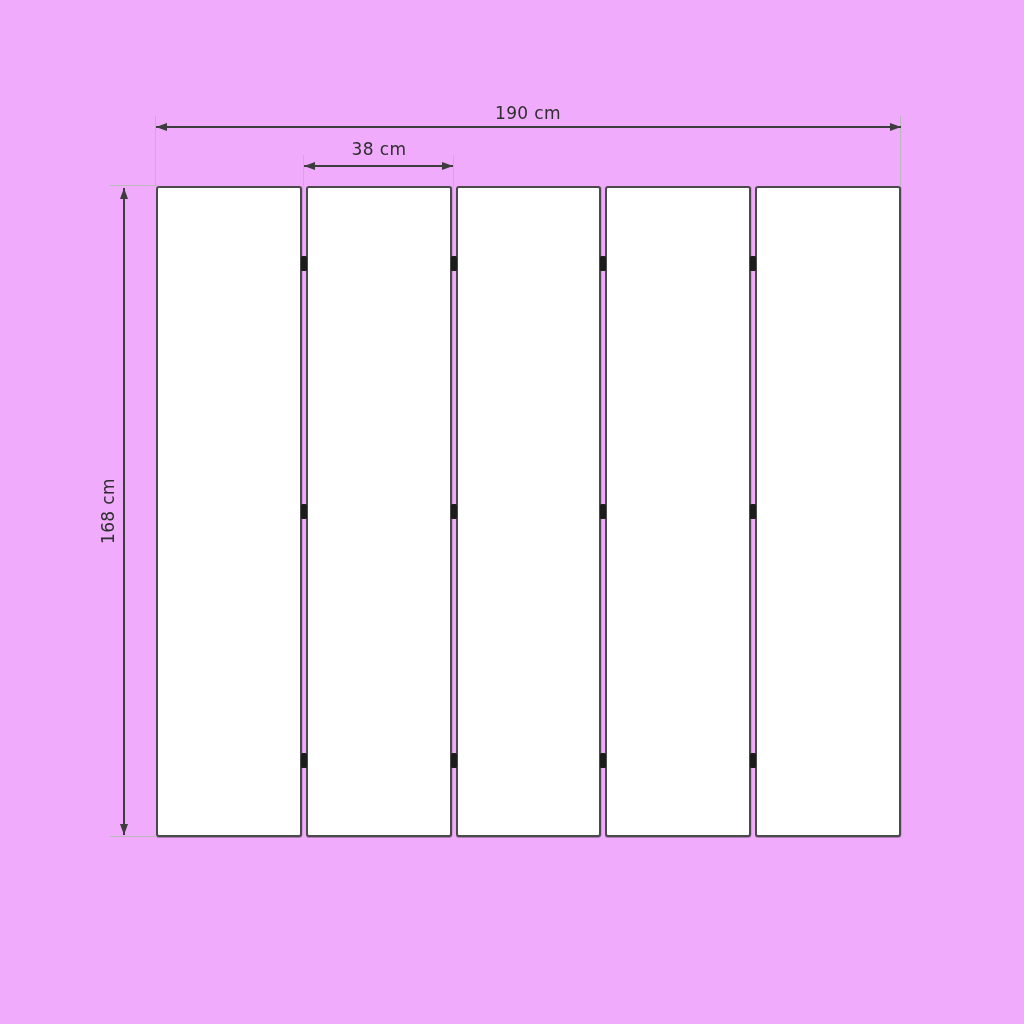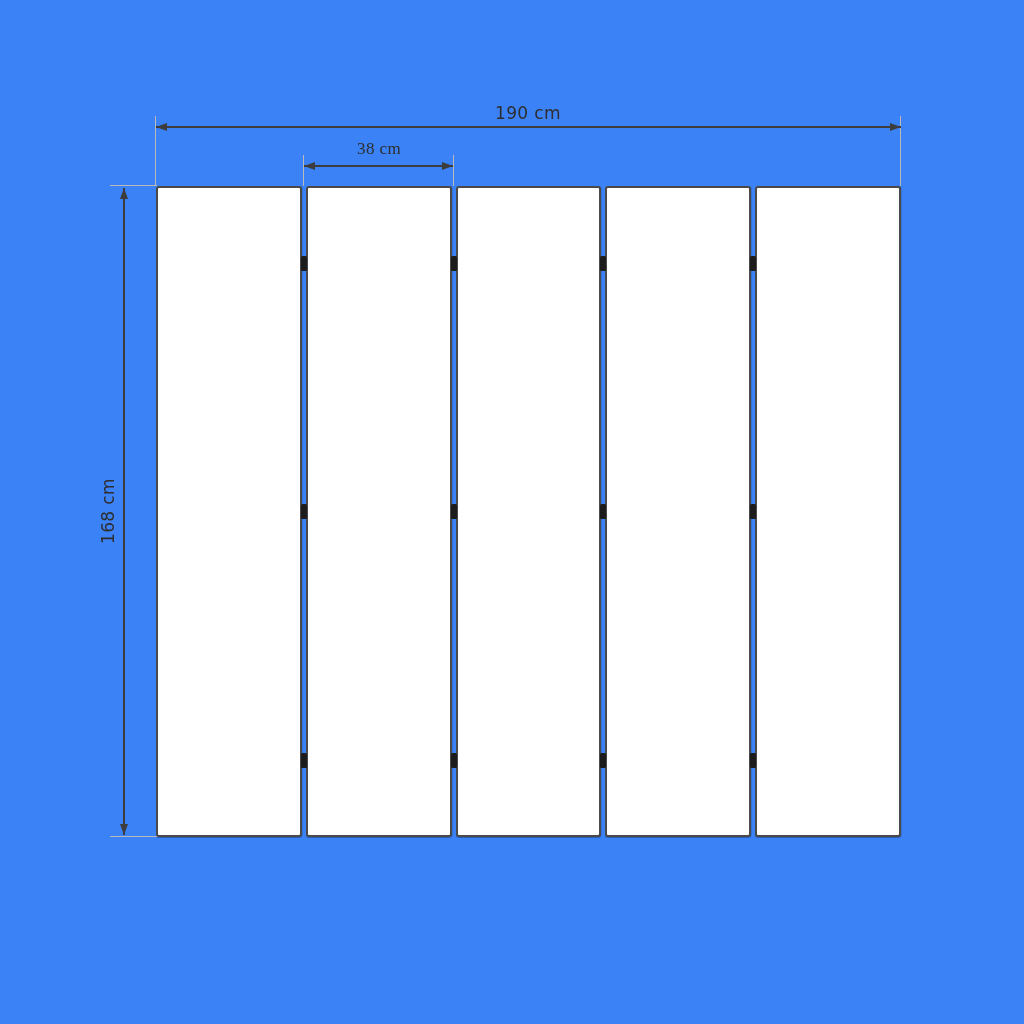--- a/index.html
+++ b/index.html
@@ -1,17 +1,17 @@
 <!DOCTYPE html>
 <html><head>
 <meta charset="utf-8">
 <style>
   html,body{margin:0;padding:0;background:#ffffff;}
   .canvas{
-    position:relative;width:1024px;height:1024px;background:#3b82f6;overflow:hidden;
+    position:relative;width:1024px;height:1024px;background:#f0abfc;overflow:hidden;
     font-family:"DejaVu Sans","Liberation Sans",sans-serif;
   }
   
   .panel{
     position:absolute;top:186px;height:651px;background:#ffffff;
     border:2px solid #4a4a4a;border-radius:3px;box-sizing:border-box;
     box-shadow:0 1px 0 rgba(0,0,0,0.28), 1px 0 0 rgba(0,0,0,0.12);
   }
   
   .hinge{
@@ -66,21 +66,21 @@
   <div class="dim" style="left:156px;top:126px;width:745px;height:2px;"></div>
   <div class="arr left" style="left:156px;top:123px;"></div>
   <div class="arr right" style="left:890px;top:123px;"></div>
   <div class="label" style="left:528px;top:113px;">190 cm</div>
 
   <div class="ext" style="left:303px;top:155px;width:1px;height:31px;"></div>
   <div class="ext" style="left:453px;top:155px;width:1px;height:31px;"></div>
   <div class="dim" style="left:304px;top:165px;width:149px;height:2px;"></div>
   <div class="arr left" style="left:304px;top:162px;"></div>
   <div class="arr right" style="left:442px;top:162px;"></div>
-  <div class="label" style="left:379px;top:149px;font-family:Liberation Serif, serif;">38 cm</div>
+  <div class="label" style="left:379px;top:149px;">38 cm</div>
 
   <div class="ext" style="left:110px;top:185px;width:47px;height:1px;"></div>
   <div class="ext" style="left:110px;top:836px;width:47px;height:1px;"></div>
   <div class="dim" style="left:123px;top:188px;width:2px;height:647px;"></div>
   <div class="arr up" style="left:120px;top:188px;"></div>
   <div class="arr down" style="left:120px;top:824px;"></div>
   <div class="label vertical" style="left:108px;top:511px;">168 cm</div>
 
 </div>
 

